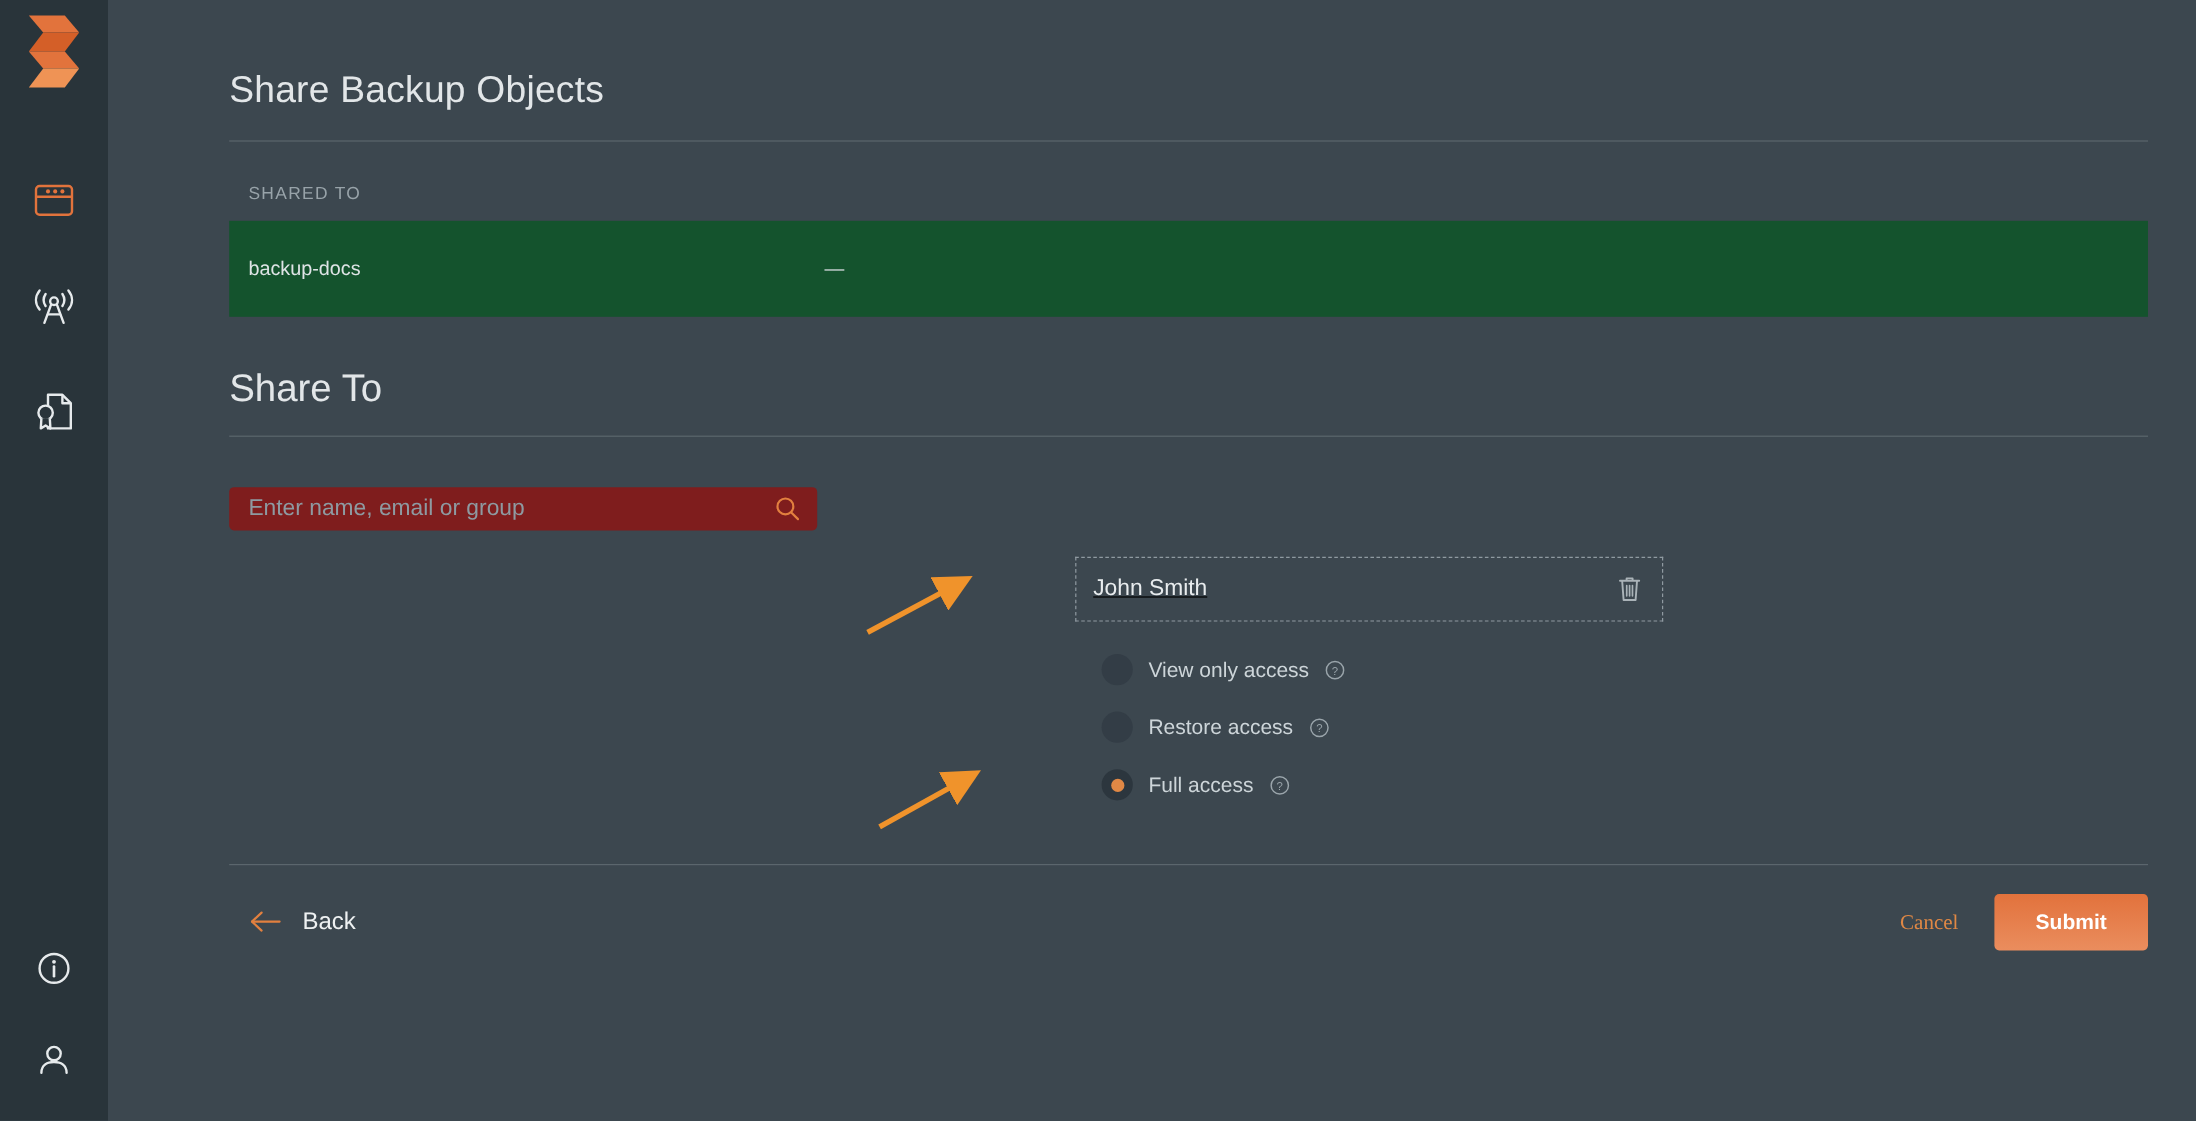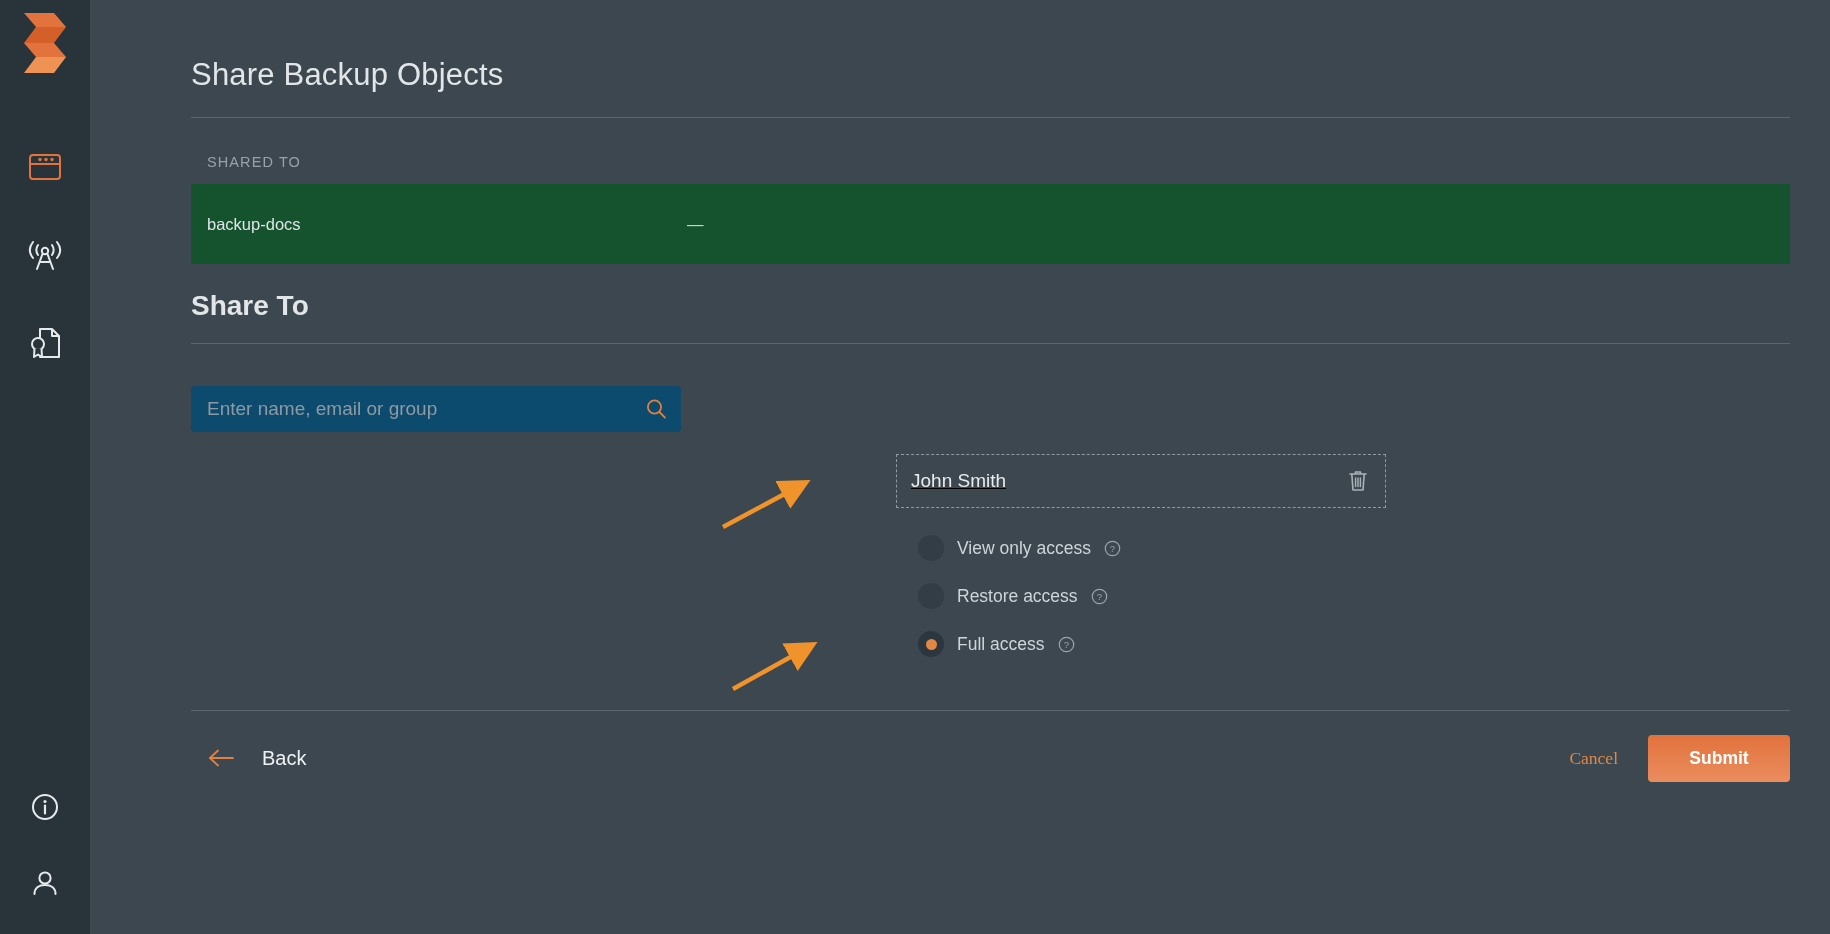--- a/index.html
+++ b/index.html
@@ -60,36 +60,36 @@
     display: flex; align-items: center;
     background: #14532d;
     height: 80px;
     padding: 0 16px;
     font-size: 16.5px; color: #dfe4e6;
   }
   .tbl-row .col-shared { color: #cdd4d7; }
 
   
   .section-title {
-    margin-top: 26px;
-    font-size: 28px; font-weight: 700; color: #e2e6e8;
+    margin-top: 41px;
+    font-size: 32px; font-weight: 400; color: #e2e6e8;
   }
   .section-rule { height: 1px; background: #5b666d; margin-top: 21px; }
 
   .form { margin-top: 42px; }
   .form-row { display: flex; align-items: center; }
   .form-label {
     width: 705px; text-align: right;
     font-size: 16.5px; color: #dfe4e6;
     padding-right: 22px;
   }
   .search-box {
     position: relative;
-    width: 490px; height: 46px;
-    background: #0c4a6e;
+    width: 490px; height: 36px;
+    background: #7f1d1d;
     border-radius: 4px;
     display: flex; align-items: center;
     padding: 0 46px 0 16px;
   }
   .search-box .ph {
     font-size: 19px; color: #8e9aa1;
   }
   .search-icon {
     position: absolute; right: 14px; top: 50%; transform: translateY(-50%);
     width: 22px; height: 22px; cursor: pointer;
@@ -127,28 +127,28 @@
   .help-icon { width: 17px; height: 17px; cursor: pointer; }
 
   
   .footer-rule { height: 1px; background: #5b666d; margin-top: 42px; }
   .footer {
     display: flex; align-items: center; justify-content: space-between;
     height: 94px;
   }
   .back-btn { display: flex; align-items: center; gap: 17px; cursor: pointer; padding-left: 16px;}
   .back-arrow { width: 28px; height: 18px; }
-  .back-label { font-size: 20px; color: #eef1f2; font-weight: 500; margin-left: 10px; }
+  .back-label { font-size: 20px; color: #eef1f2; font-weight: 500; }
   .footer-right { display: flex; align-items: center; gap: 30px; }
   .cancel-btn {
     font-size: 17.5px; color: #e08845; cursor: pointer; background: none; border: none;
     font-family: Liberation Serif, serif;
   }
   .submit-btn {
-    width: 142px; height: 47px; border: none; border-radius: 4px;
+    width: 128px; height: 47px; border: none; border-radius: 4px;
     background: linear-gradient(180deg,#e2723c 0%, #ea8d5e 100%);
     color: #fff; font-size: 17.5px; font-weight: 600; cursor: pointer;
     font-family: inherit;
   }
 
   
   .annot { position: absolute; left: 0; top: 0; width: 1830px; height: 934px; pointer-events: none; }
 </style>
 </head>
 <body>

